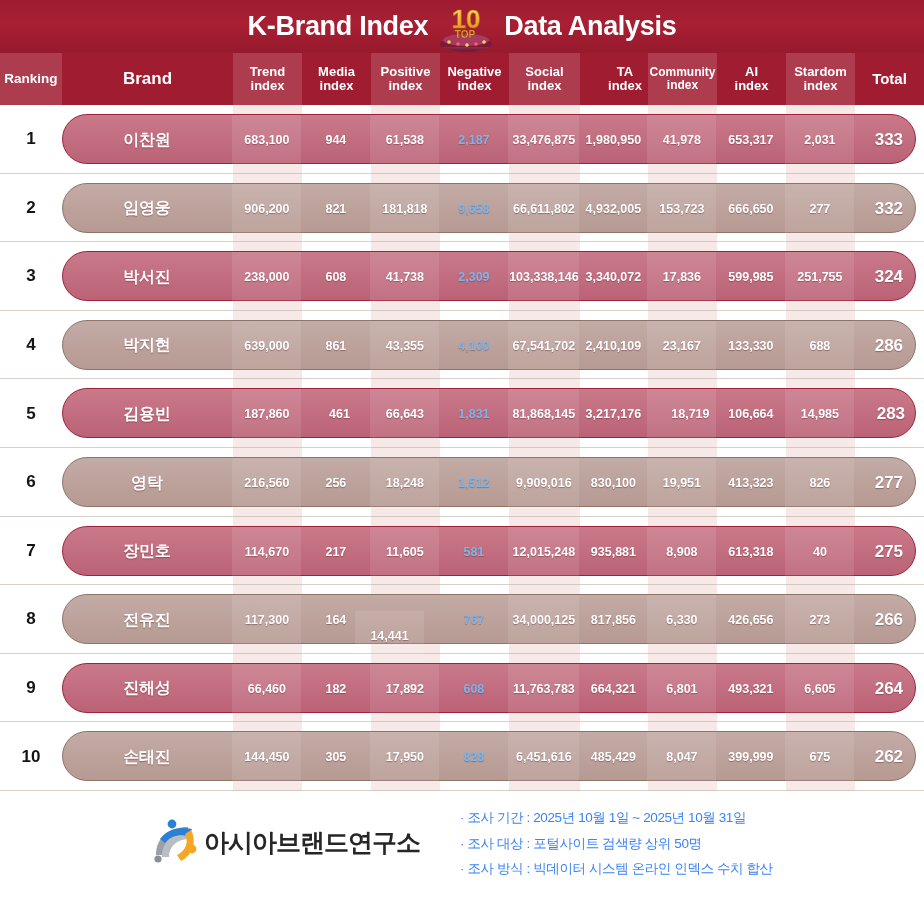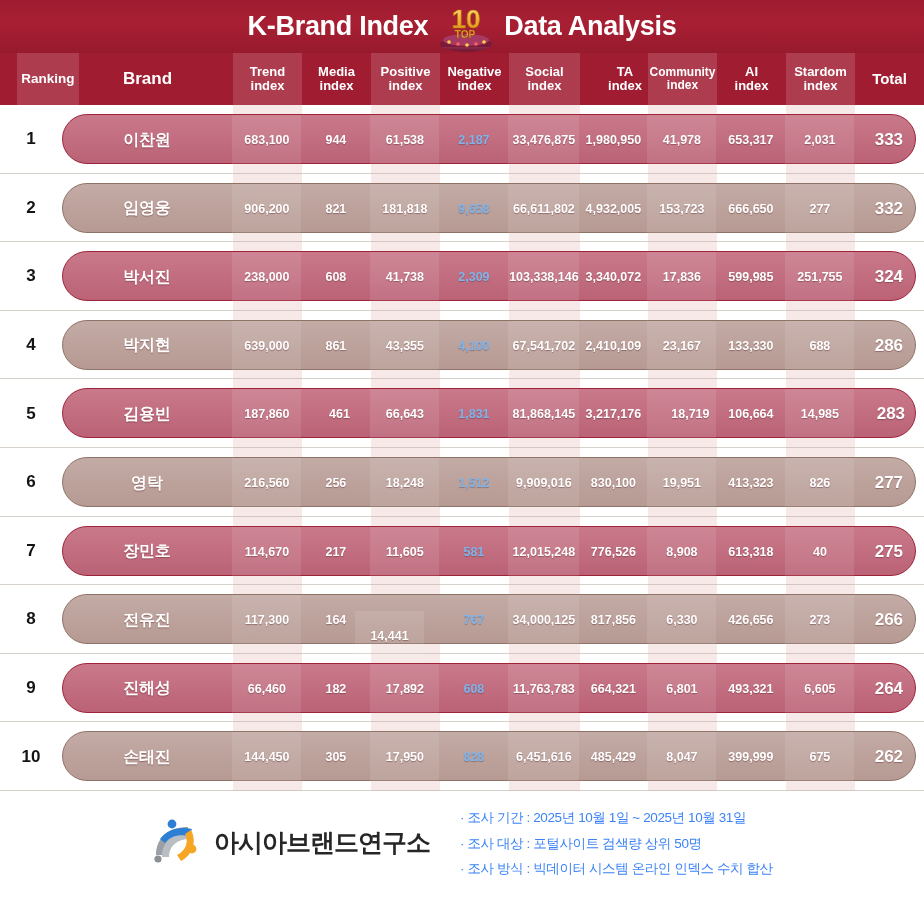--- a/index.html
+++ b/index.html
@@ -91,21 +91,21 @@
   .cell.total{font-size:17px;}
   .cell.shade{background:rgba(255,255,255,0.10);}
 
   
   .footer{
     position:absolute;left:0;top:791px;width:924px;height:109px;
     background:#ffffff;
   }
   .logo-wrap{
     position:absolute;left:148px;top:24px;
-    display:flex;align-items:center;gap:12px;
+    display:flex;align-items:center;gap:2px;
   }
   .logo-mark{width:54px;height:54px;flex:0 0 auto;}
   .logo-text{
     font-size:25px;font-weight:bold;color:#262626;letter-spacing:-1px;
     white-space:nowrap;
   }
   .notes{
     position:absolute;left:460px;top:20px;
   }
   .note-line{
@@ -142,21 +142,21 @@
         <circle cx="42" cy="43" r="1.8" fill="#ff5f5f"></circle>
         <circle cx="50" cy="41" r="1.8" fill="#ffd34d"></circle>
         <text x="32" y="27" text-anchor="middle" font-family="Liberation Sans, sans-serif" font-size="26" font-weight="bold" fill="url(#gold)" stroke="#b8760c" stroke-width="0.7">10</text>
         <text x="31" y="37" text-anchor="middle" font-family="Liberation Sans, sans-serif" font-size="10" font-weight="bold" fill="#f6b93b" stroke="#8d4f06" stroke-width="0.4">TOP</text>
       </svg>
     </span>
     <span class="title-text">Data Analysis</span>
   </div>
 
   <div class="thead" id="thead">
-      <div class="th th-shade" style="left: 0px; width: 62px; margin-left: 17px;">
+      <div class="th th-shade" style="left: 0px; width: 62px;">
         <div class="th-ranking">Ranking</div>
       </div>
       <div class="th" style="left: 62px; width: 171px;">
         <div class="th-brand">Brand</div>
       </div>
       <div class="th th-shade" style="left: 233px; width: 69px;">
         <div class="th-small">Trend<div>index</div></div>
       </div>
       <div class="th" style="left: 302px; width: 69px;">
         <div class="th-small">Media<div>index</div></div>
@@ -298,21 +298,21 @@
       <div class="row" style="top: 411.6px;">
         <div class="row-sep"></div>
         <div class="rank">7</div>
         <div class="pill odd">
           <div class="cell brandname" style="left: -1.6px; width: 171px;">장민호</div>
           <div class="cell shade" style="left: 169.4px; width: 69px;">114,670</div>
           <div class="cell" style="left: 238.4px; width: 69px;">217</div>
           <div class="cell shade" style="left: 307.4px; width: 69px;">11,605</div>
           <div class="cell neg" style="left: 376.4px; width: 69px;">581</div>
           <div class="cell shade" style="left: 445.4px; width: 71px;">12,015,248</div>
-          <div class="cell" style="left: 516.4px; width: 68px;">776,526</div>
+          <div class="cell" style="left: 516.4px; width: 68px;">935,881</div>
           <div class="cell shade" style="left: 584.4px; width: 69px;">8,908</div>
           <div class="cell" style="left: 653.4px; width: 69px;">613,318</div>
           <div class="cell shade" style="left: 722.4px; width: 69px;">40</div>
           <div class="cell total" style="left: 791.4px; width: 69px;">275</div>
         </div>
       </div>
       <div class="row" style="top: 480.2px;">
         <div class="row-sep"></div>
         <div class="rank">8</div>
         <div class="pill even">

